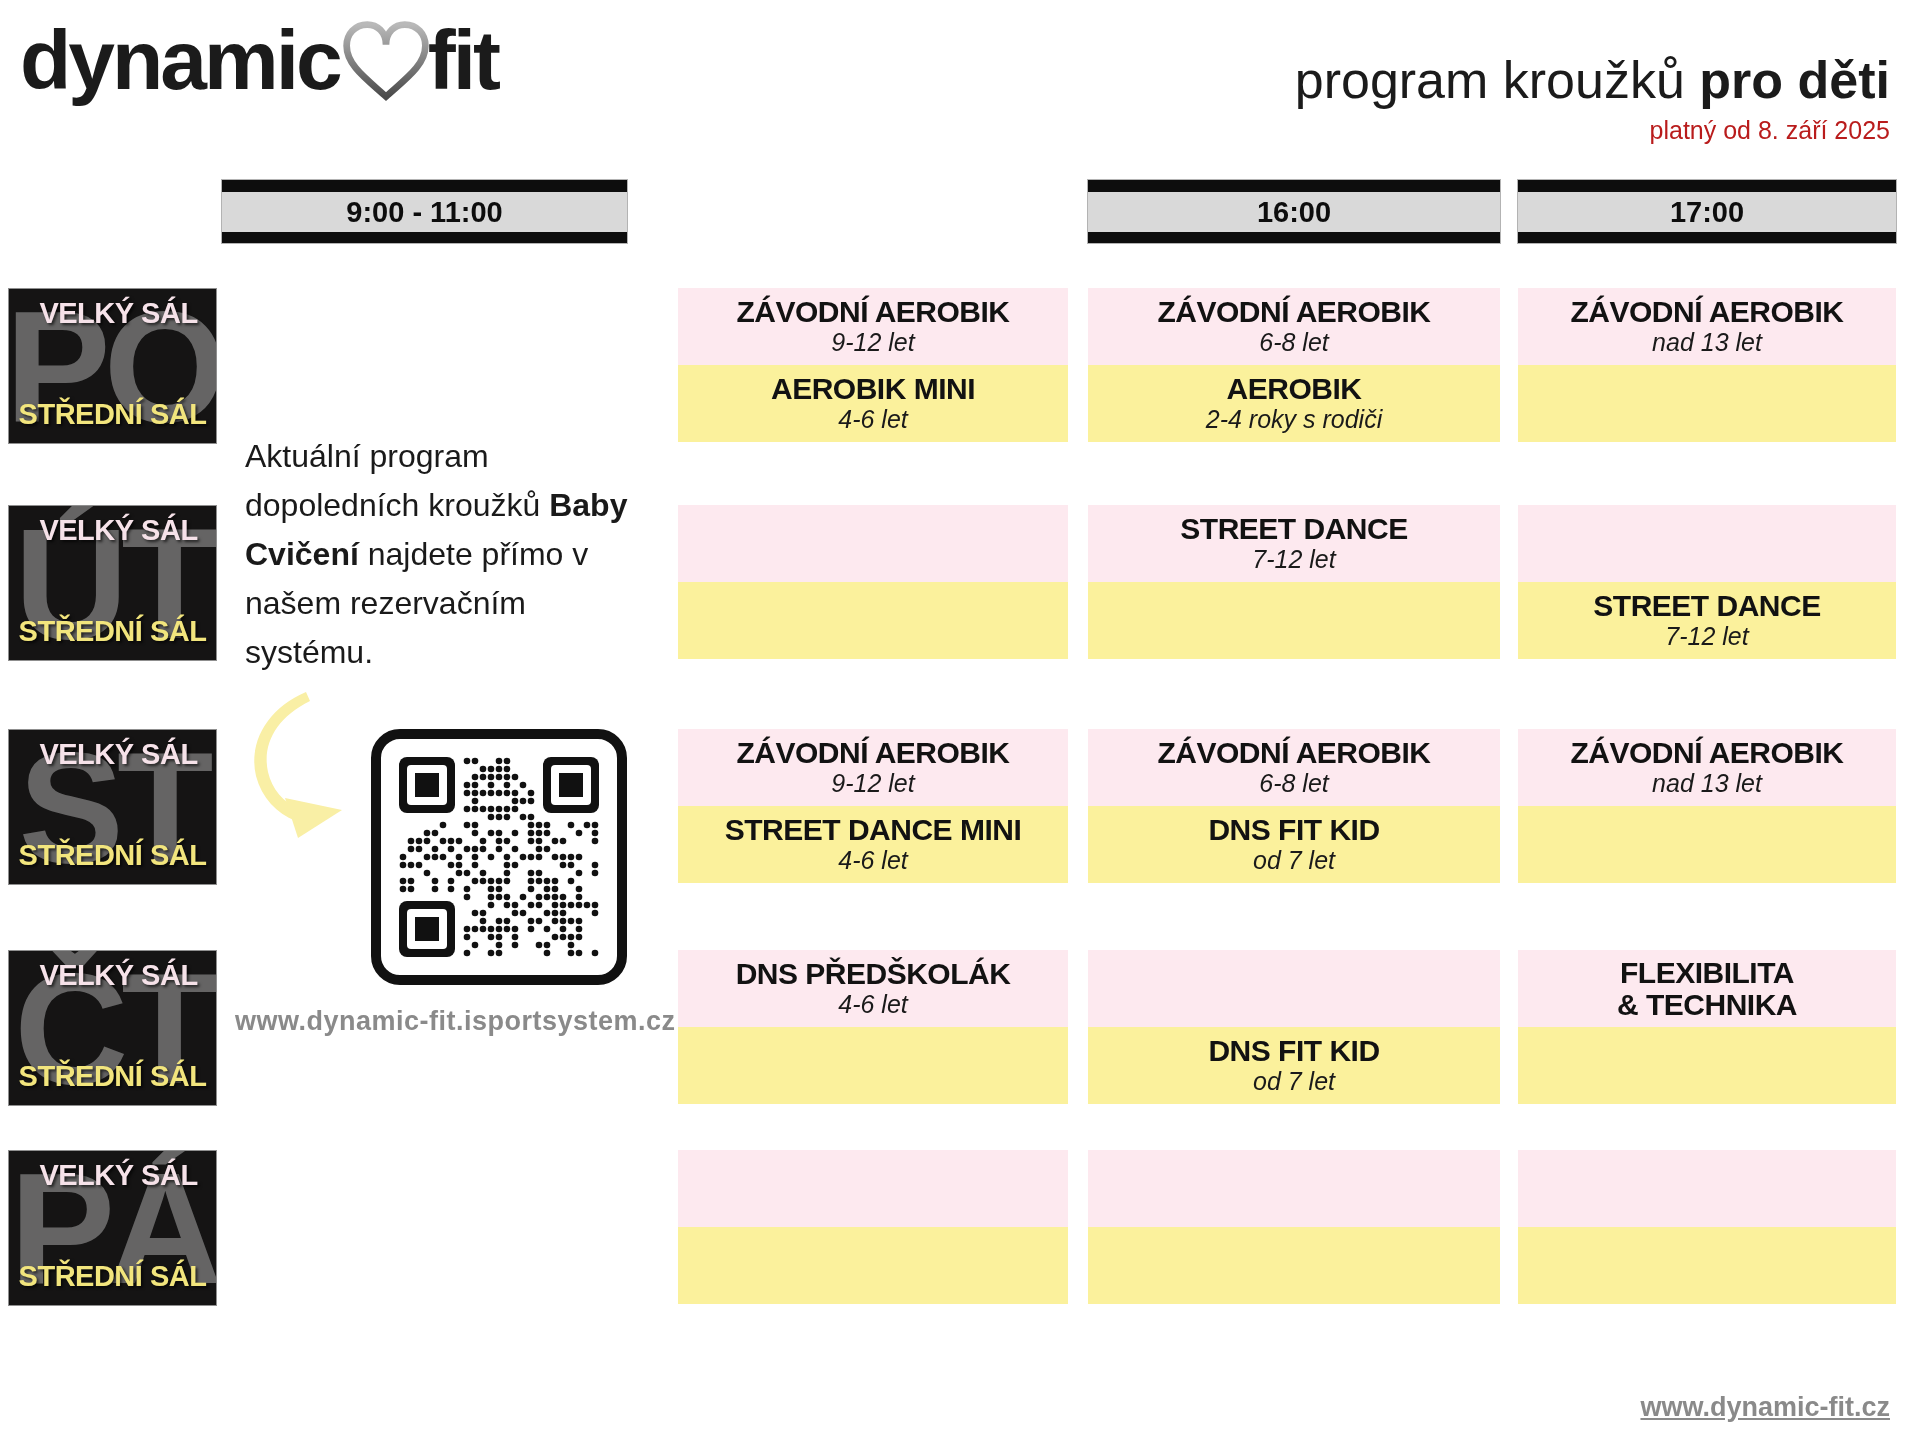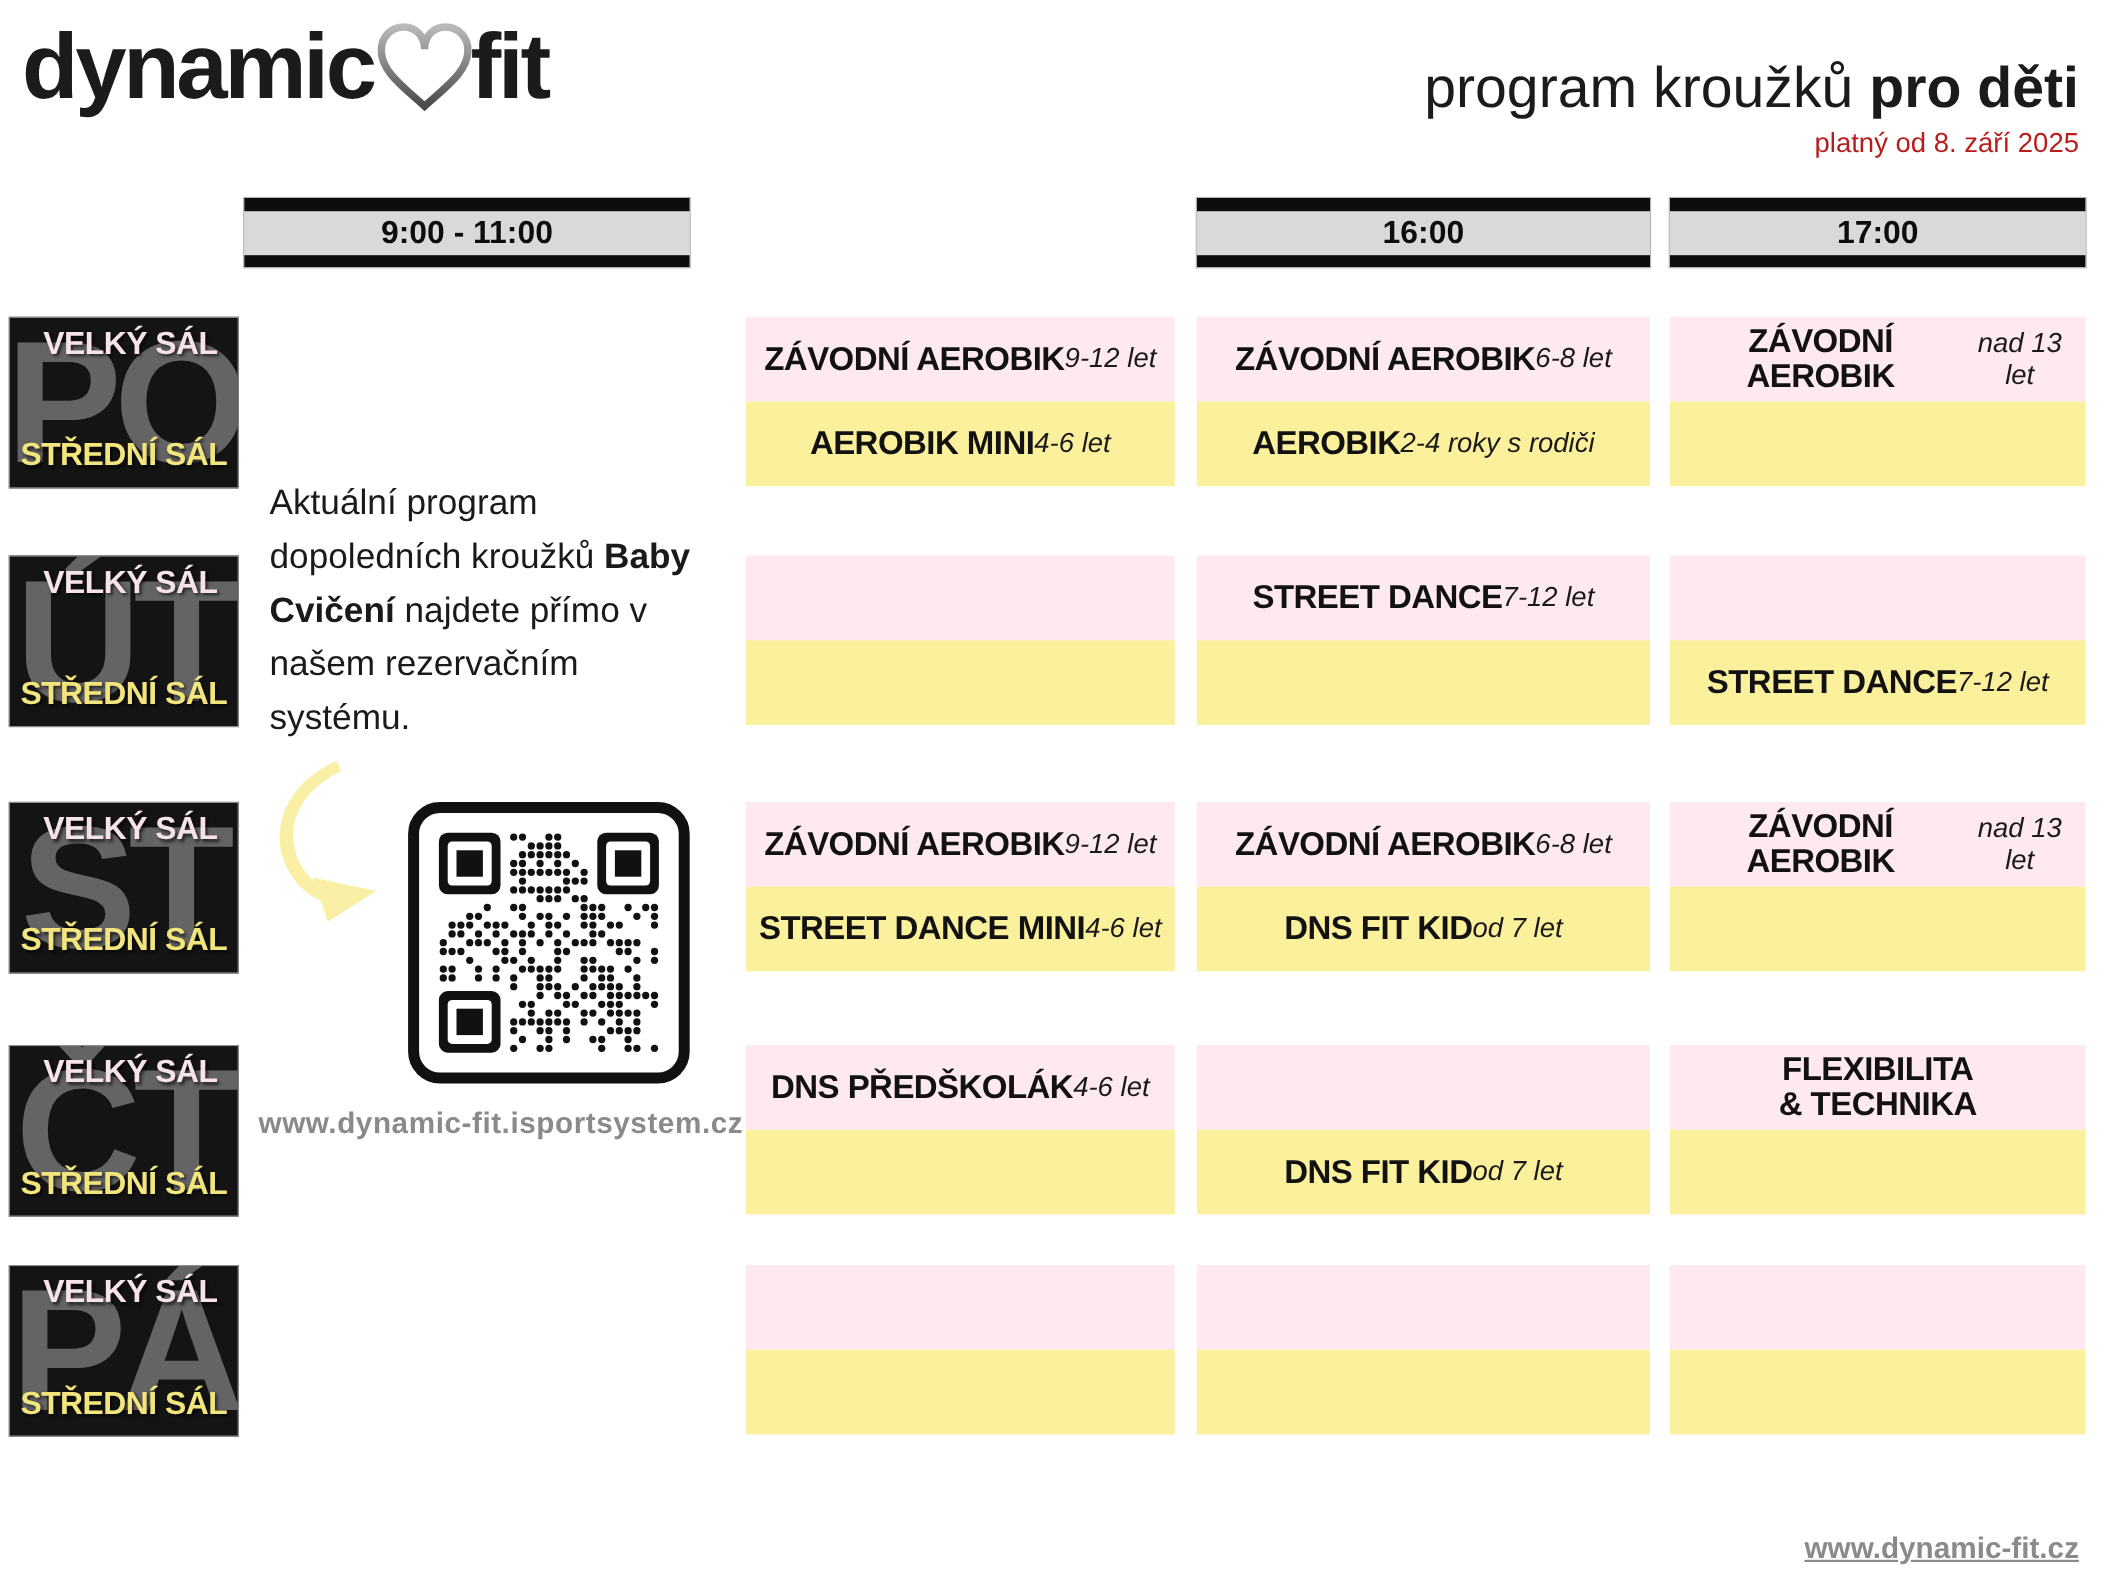--- a/index.html
+++ b/index.html
@@ -42,21 +42,21 @@
 
   
   .info-note{position:absolute;left:245px;top:432px;width:410px;font-size:32px;line-height:49px;color:#1a1a1a;}
   .info-note b{font-weight:700;}
   .arrow-wrap{position:absolute;left:228px;top:686px;width:128px;height:152px;}
   .qr-wrap{position:absolute;left:370px;top:728px;width:258px;height:258px;}
   .qr-caption{position:absolute;left:235px;top:1006px;width:430px;text-align:center;
               font-size:27px;font-weight:700;color:#8a8a8a;letter-spacing:0.5px;white-space:nowrap;}
 
   
-  .cell{position:absolute;height:77px;display:flex;flex-direction:row;align-items:center;justify-content:center;
+  .cell{position:absolute;height:77px;display:flex;flex-direction:column;align-items:center;justify-content:center;
         text-align:center;padding:0 8px;box-sizing:border-box;}
   .cell.velky{top:var(--t);background:var(--velky-cell,#fde9ef);}
   .cell.stredni{top:calc(var(--t) + 77px);background:var(--stredni-cell,#fbf19c);}
   .cell.c15{left:678px;width:390px;}
   .cell.c16{left:1088px;width:412px;}
   .cell.c17{left:1518px;width:378px;}
   .cell-title{font-size:30px;font-weight:700;letter-spacing:-0.5px;line-height:32px;color:#121212;white-space:pre-line;}
   .cell-age{font-size:25px;font-style:italic;line-height:29px;color:#1a1a1a;}
 
   

